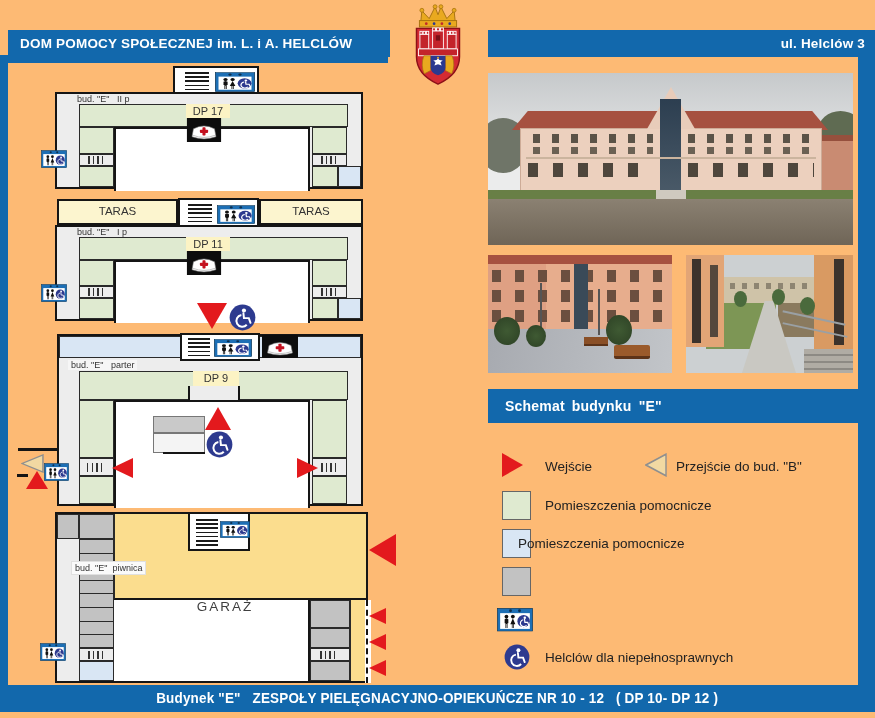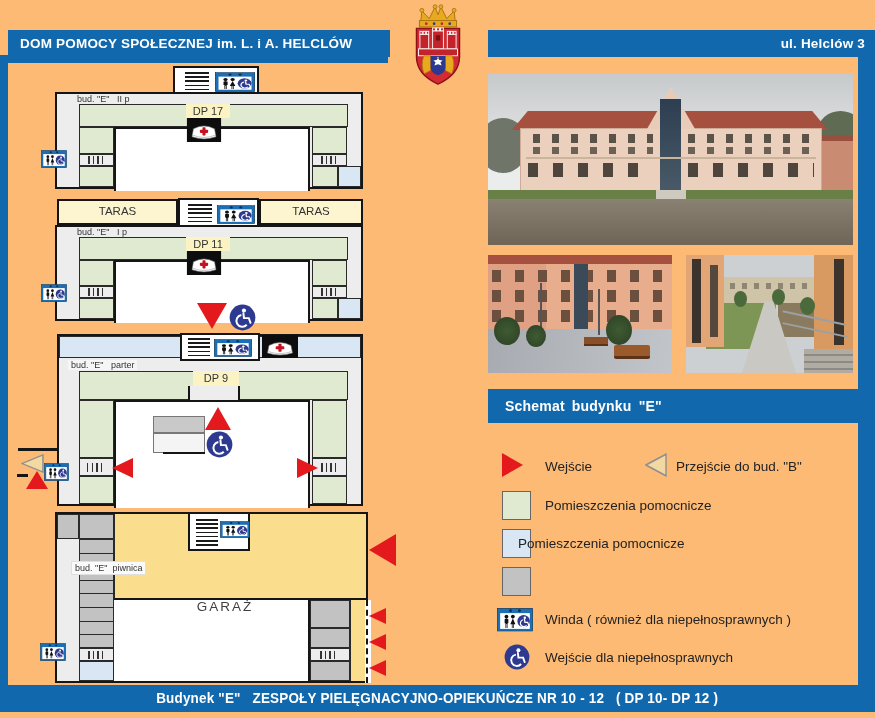--- a/index.html
+++ b/index.html
@@ -333,24 +333,23 @@
   <div class="legtxt" style="left:545px;top:496px;">Pomieszczenia pomocnicze</div>
 
   <div class="swatch lblue" style="left:502px;top:529px;"></div>
   <div class="legtxt" style="left:518px;top:534px;">Pomieszczenia pomocnicze</div>
 
   <div class="swatch gray" style="left:502px;top:567px;"></div>
 
   <svg class="a" style="left:497px;top:606px;" width="36" height="26" viewBox="0 0 40 28">
       <use href="#sym-elevator"></use>
     </svg>
-  <div class="legtxt" style="left:545px;top:610px;">Winda ( również dla niepełnosprawnych )</div>
 
   <svg class="a" style="left:504px;top:644px;" width="26" height="26" viewBox="0 0 26 26">
       <use href="#sym-wheelchair"></use>
     </svg>
-  <div class="legtxt" style="left:545px;top:648px;">Wejście dla niepełnosprawnych</div>
+  <div class="legtxt" style="left:545px;top:648px;">Helclów dla niepełnosprawnych</div>
 
   <div class="a blue" style="left:0;top:685px;width:875px;height:27px;text-align:center;">
     <span class="bartxt pre" style="display:inline-block;line-height:27px;font-size:14.5px;font-weight:700;transform:scaleX(.93);transform-origin:center;">Budynek "E"   ZESPOŁY PIELĘGNACYJNO-OPIEKUŃCZE NR 10 - 12   ( DP 10- DP 12 )</span>
   </div>
 
 </div>
 
 </body></html>

